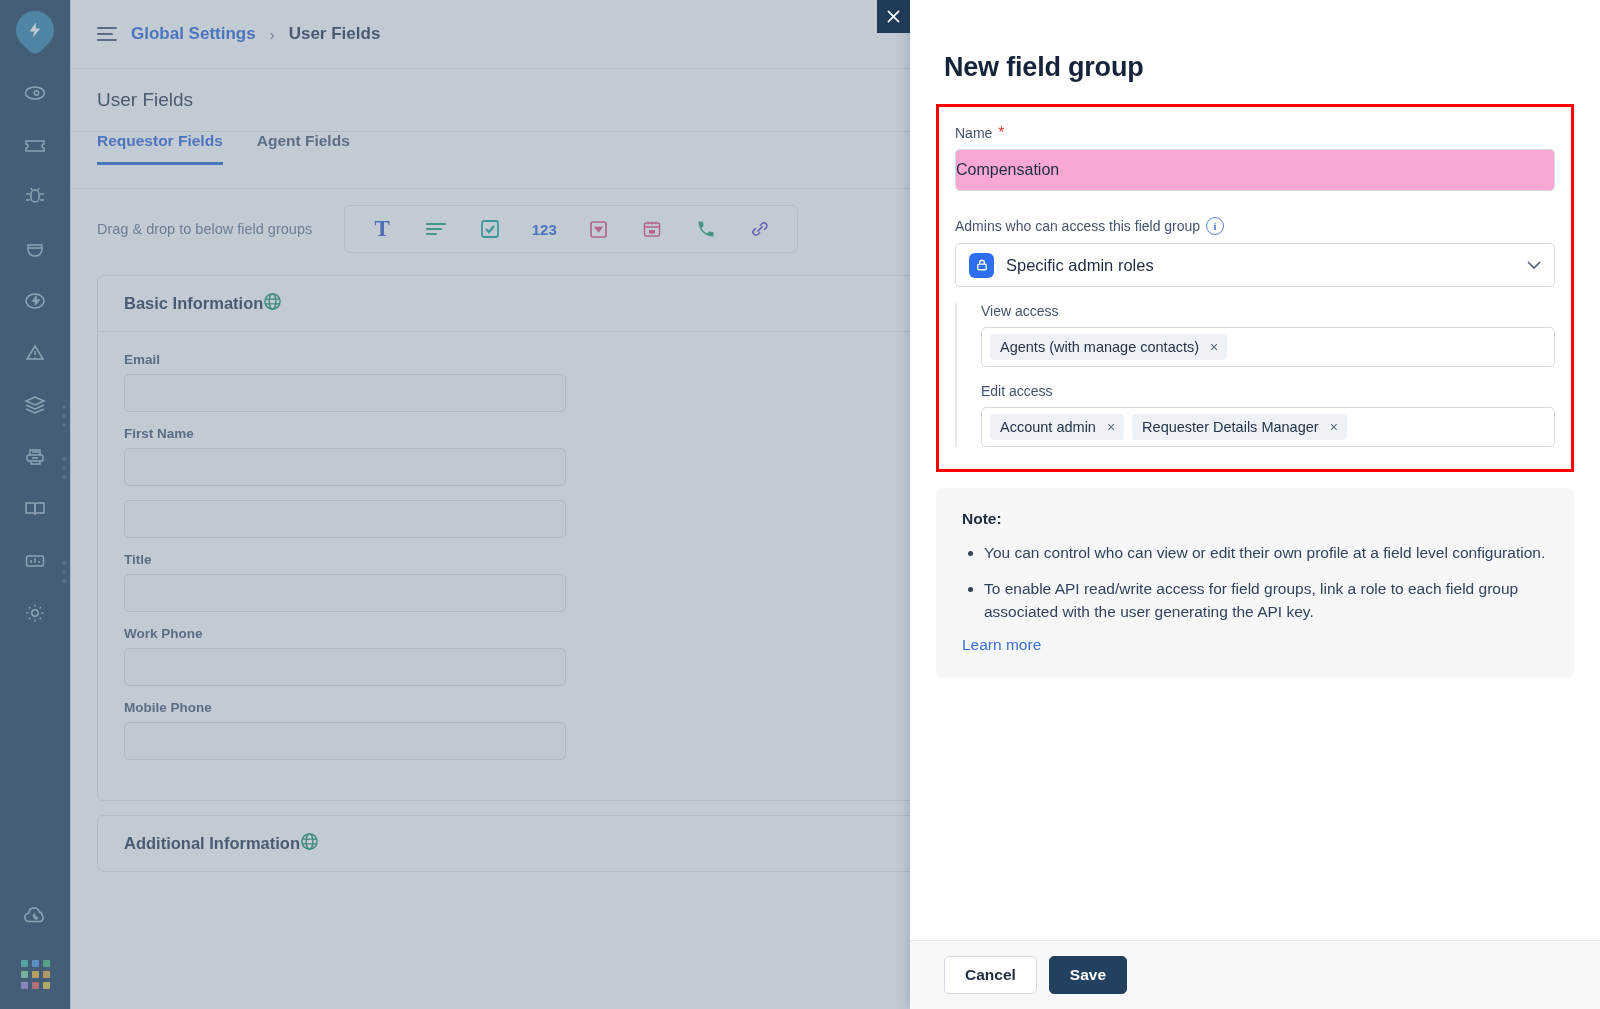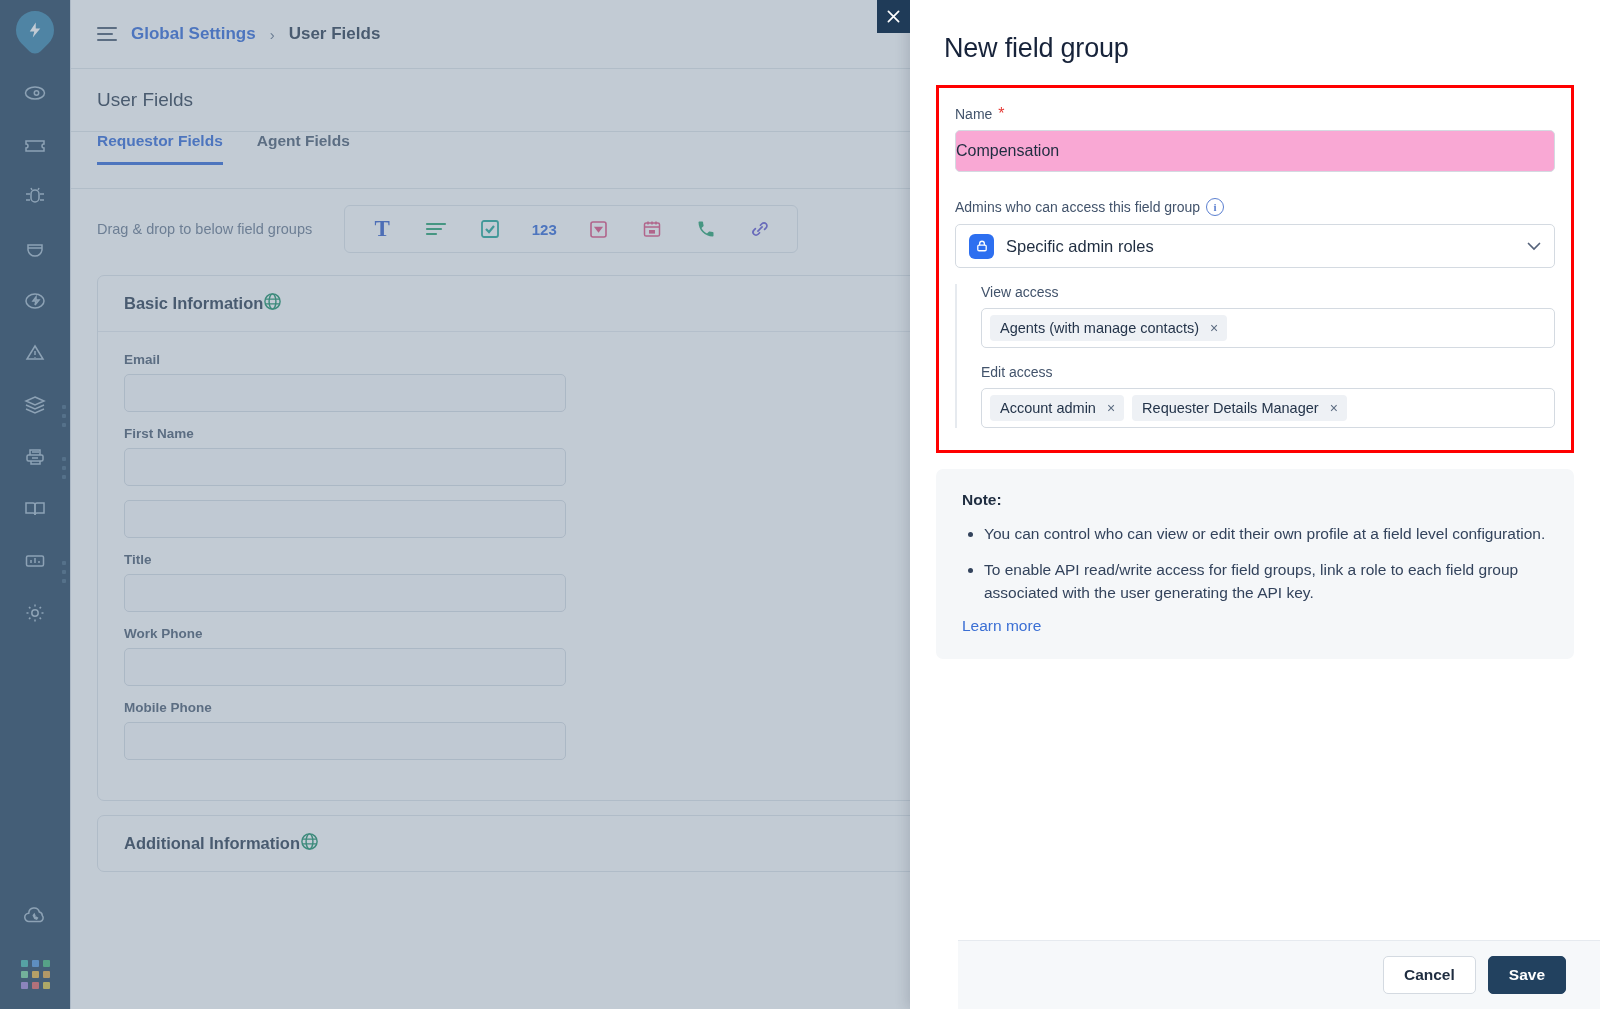--- a/index.html
+++ b/index.html
@@ -121,22 +121,22 @@
   }
   .panel-close {
     position: absolute; left: -33px; top: 0;
     width: 33px; height: 33px;
     background: #1f3b58;
     display: flex; align-items: center; justify-content: center;
     cursor: pointer;
   }
   .panel-body { flex: 1; padding: 0 34px; overflow: hidden; }
   .panel-title {
-    font-size: 27px; font-weight: 400; color: #17233a;
-    padding: 33px 0 21px 0; letter-spacing: -0.2px;
+    font-size: 27px; font-weight: 700; color: #17233a;
+    padding: 52px 0 21px 0; letter-spacing: -0.2px;
   }
 
   .redbox {
     border: 3px solid #ff0000;
     padding: 18px 16px 22px 16px;
     margin-left: -8px; margin-right: -8px;
   }
 
   .lbl { font-size: 14px; color: #42536b; margin-bottom: 8px; display: flex; align-items: center; gap: 6px; }
   .req { color: #e53935; font-size: 16px; line-height: 10px; }
@@ -191,23 +191,22 @@
     padding: 22px 26px 24px 26px;
     margin-top: 16px; margin-left: -8px; margin-right: -8px;
   }
   .note-title { font-size: 15.5px; font-weight: 700; color: #1f2d40; margin-bottom: 14px; }
   .note-list { margin: 0; padding-left: 22px; }
   .note-list li { font-size: 15.5px; color: #33435c; line-height: 1.47; margin-bottom: 13px; }
   .note-link { display: inline-block; font-size: 15.5px; color: #3b6fd4; cursor: pointer; }
 
   .panel-footer {
     height: 68px; background: #f6f8fa; border-top: 1px solid #e6eaef;
-    display: flex; align-items: center; justify-content: flex-end; gap: 12px;
+    display: flex; align-items: center; gap: 12px;
     padding: 0 34px;
-    margin-left: 48px;
   }
   .btn {
     font-family: "Liberation Sans", sans-serif;
     font-size: 15.5px; font-weight: 700;
     border-radius: 5px; cursor: pointer;
     padding: 10px 20px; line-height: 1;
   }
   .btn-cancel { background: #fff; border: 1px solid #d4dae1; color: #1f2d40; }
   .btn-save { background: #22415f; border: 1px solid #22415f; color: #ffffff; }
 </style>

